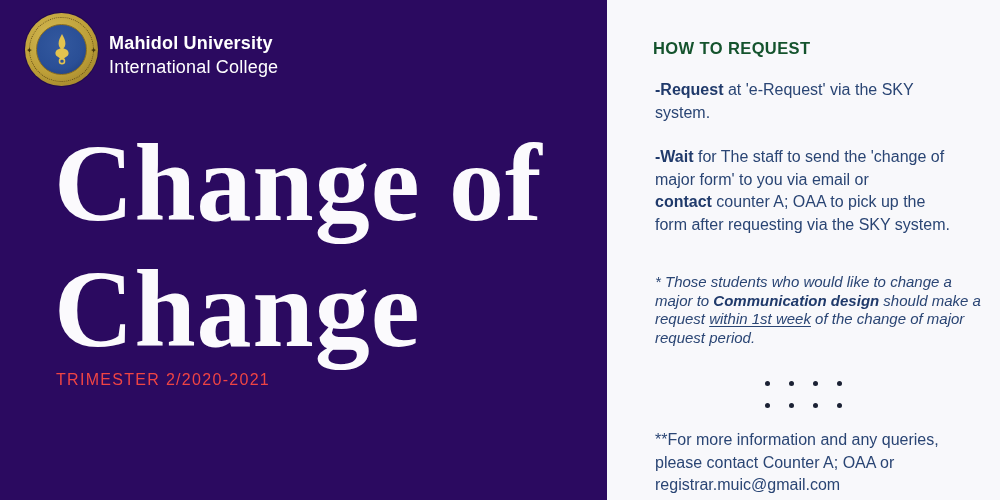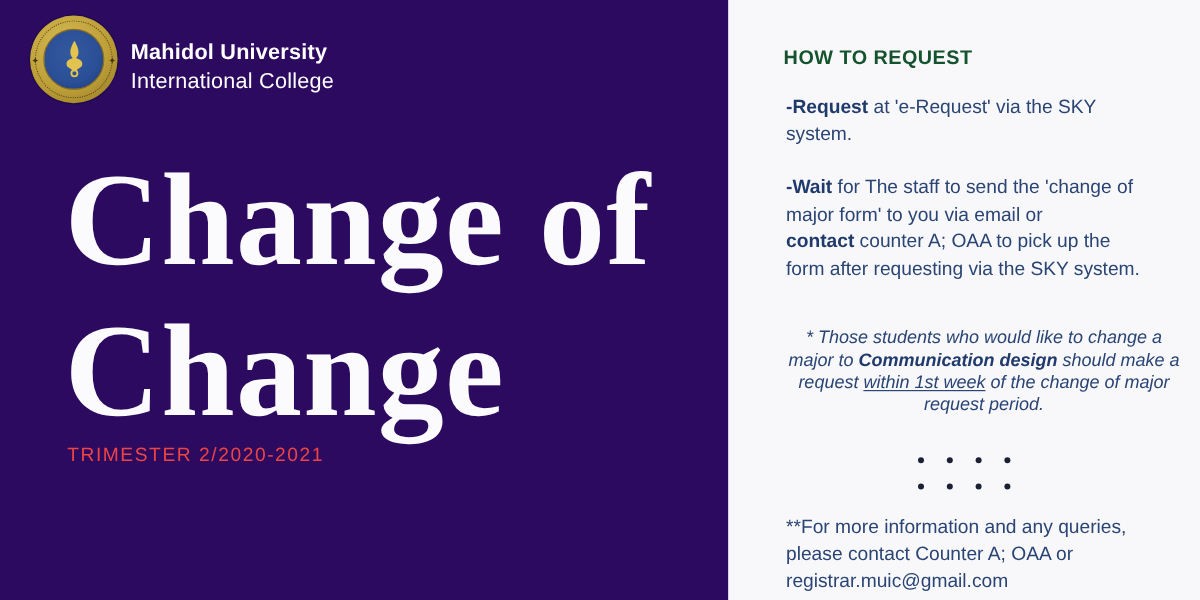--- a/index.html
+++ b/index.html
@@ -72,21 +72,21 @@
   .body-text {
     position: absolute; left: 48px; width: 330px;
     font-size: 16px; line-height: 22.5px; color: #2a4574;
     white-space: pre-line;
   }
   .body-text b { color: #203a6b; }
   .step1 { top: 79px; }
   .step2 { top: 146px; }
   .note {
     top: 273px;
-    font-style: italic; font-size: 15px; line-height: 18.5px; text-align: center;
+    font-style: italic; font-size: 15px; line-height: 18.5px;
   }
   .note u { text-underline-offset: 2px; }
   .footer-note { top: 429px; }
 
   .dots {
     position: absolute; left: 158px; top: 381px;
     display: grid; grid-template-columns: repeat(4, 5px);
     column-gap: 19px; row-gap: 17px;
   }
   .dot { width: 5px; height: 5px; border-radius: 50%; background: #1b2134; }

